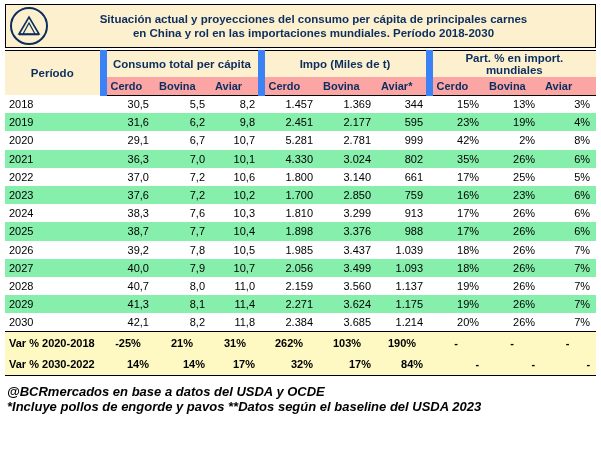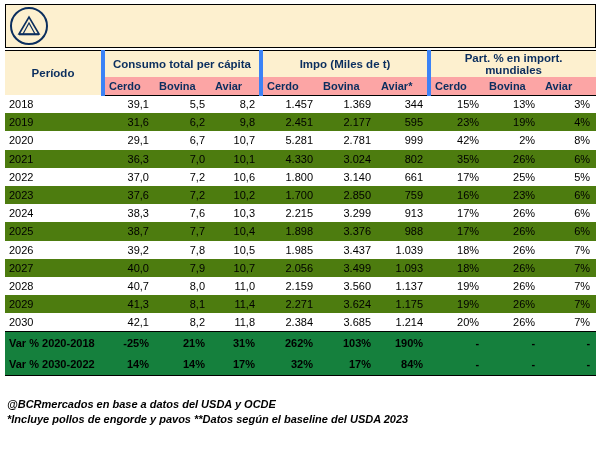--- a/index.html
+++ b/index.html
@@ -69,62 +69,66 @@
     text-align:left;
     border-bottom:1px solid #000;
     height:18px;
     vertical-align:middle;
     padding-right:6px;
   }
   thead th.period{
     vertical-align:middle;
     text-align:center;
   }
-  .sep-l{border-left:4px solid #3b82f6;}
+  .sep-l{border-left:7px solid #3b82f6;}
   tbody td{
     height:18.2px;
     vertical-align:middle;
   }
   tbody td.yr{text-align:left;padding-left:4px;margin-left:11px;}
   tbody td.num{text-align:right;padding-right:6px;}
-  tbody tr.alt td{background:#4d7c0f;}
+  tbody tr.alt td{background:#86efac;}
   tbody tr.plain td{background:#ffffff;}
   tbody tr.var td{
-    background:#15803d;
+    background:#fef9c3;
     font-weight:bold;
     height:22px;
   }
-  tbody tr.var-first td{border-top:1px solid #000;}
+  tbody tr.var-first td{border-top:1px solid #000;text-align:center;}
   tbody tr.var-last td{border-bottom:1px solid #000;}
   tbody tr.var td.yr{text-align:left;}
 
   
   .notes{
-    margin-top:21px;
+    margin-top:8px;
     padding-left:2px;
-    font-size:11px;
+    font-size:13px;
     font-style:italic;
     font-weight:bold;
     color:#000;
     line-height:15px;
   }
   .notes div{white-space:nowrap;}
 </style>
 </head>
 <body>
 
 <div class="wrap">
 
   <div class="header">
     <div class="logo">
       <svg width="26" height="26" viewBox="0 0 26 26">
         <path d="M3 21 L13 4 L23 21 Z" fill="none" stroke="#0b2e5e" stroke-width="1.6"></path>
         <path d="M7 21 L13 10 L19 21" fill="none" stroke="#0b2e5e" stroke-width="1.2"></path>
         <line x1="3" y1="21.5" x2="23" y2="21.5" stroke="#0b2e5e" stroke-width="1.6"></line>
       </svg>
+    </div>
+    <div class="title">
+      <span>Situación actual y proyecciones del consumo per cápita de principales carnes</span><br>
+      <span>en China y rol en las importaciones mundiales. Período 2018-2030</span>
     </div>
   </div>
 
   <table>
     <colgroup>
       <col style="width:98px">
       <col style="width:52px">
         <col style="width:56px">
         <col style="width:50px">
       <col style="width:58px">
@@ -150,21 +154,21 @@
         <th>Aviar*</th>
         <th class="sep-l">Cerdo</th>
         <th>Bovina</th>
         <th>Aviar</th>
       </tr>
     </thead>
     <tbody>
 
       <tr class="plain">
         <td class="yr">2018</td>
-        <td class="num">39,1</td>
+        <td class="num">30,5</td>
         <td class="num">5,5</td>
         <td class="num">8,2</td>
         <td class="num">1.457</td>
         <td class="num">1.369</td>
         <td class="num">344</td>
         <td class="num">15%</td>
         <td class="num">13%</td>
         <td class="num">3%</td>
       </tr>
 
@@ -231,21 +235,21 @@
         <td class="num">16%</td>
         <td class="num">23%</td>
         <td class="num">6%</td>
       </tr>
 
       <tr class="plain">
         <td class="yr">2024</td>
         <td class="num">38,3</td>
         <td class="num">7,6</td>
         <td class="num">10,3</td>
-        <td class="num">2.215</td>
+        <td class="num">1.810</td>
         <td class="num">3.299</td>
         <td class="num">913</td>
         <td class="num">17%</td>
         <td class="num">26%</td>
         <td class="num">6%</td>
       </tr>
 
       <tr class="alt">
         <td class="yr">2025</td>
         <td class="num">38,7</td>

